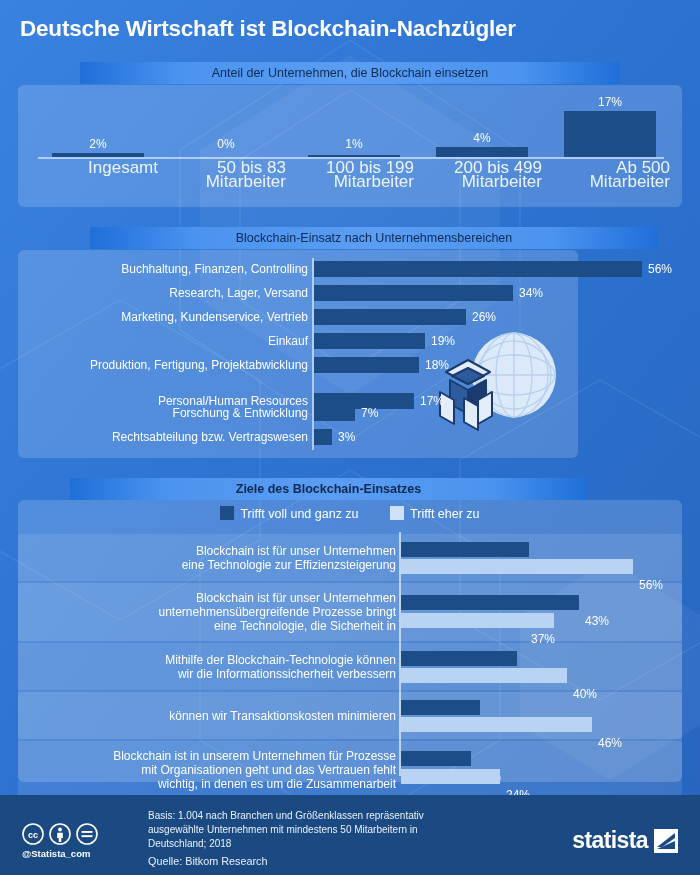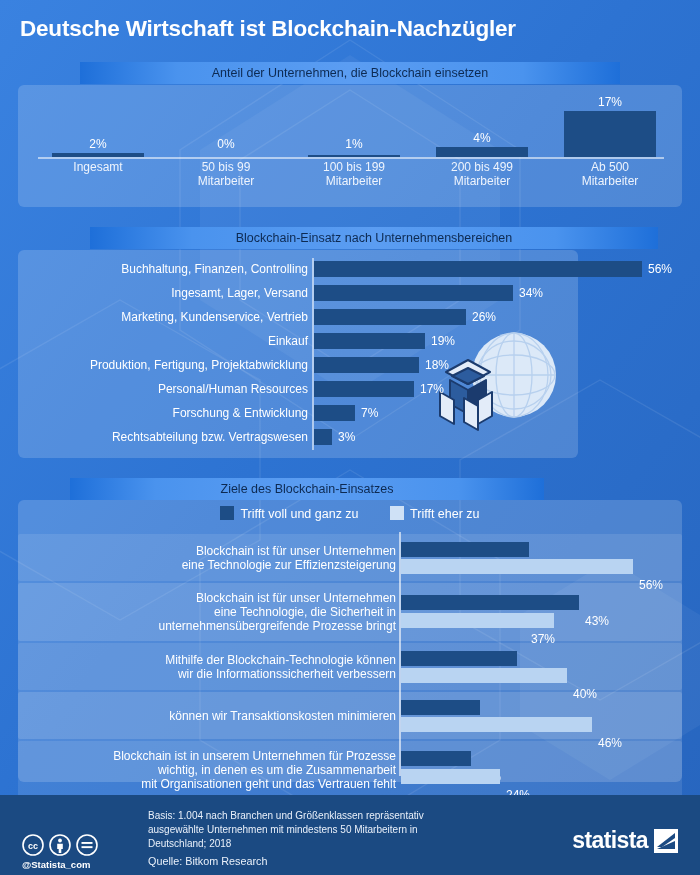--- a/index.html
+++ b/index.html
@@ -76,22 +76,22 @@
     position: absolute;
     left: 0; width: 100%;
     text-align: center;
     font-size: 12px;
     color: #ffffff;
   }
   .c1-label {
     position: absolute;
     left: 0; width: 100%;
     top: 76px;
-    text-align: center;
-    font-size: 12px;
+    text-align: right;
+    font-size: 17px;
     color: #eef4fd;
     line-height: 13.5px;
   }
 
   
   #chart2 { left: 18px; top: 250px; width: 560px; height: 208px; }
   .c2-axis {
     position: absolute;
     left: 294px; top: 8px; bottom: 8px;
     width: 1.5px;
@@ -186,21 +186,21 @@
     position: absolute;
     left: 0; top: 795px;
     width: 700px; height: 80px;
     background: #1b4a82;
   }
   .cc-block {
     position: absolute;
     left: 22px; top: 28px;
     width: 110px;
   }
-  .cc-icons { display: flex; gap: 5px; margin-top: 11px; }
+  .cc-icons { display: flex; gap: 5px; }
   .cc-handle {
     font-size: 9.5px; font-weight: bold;
     color: #ffffff; margin-top: 3px;
   }
   .basis {
     position: absolute;
     left: 148px; top: 14px;
     width: 380px;
     font-size: 10px;
     color: #e9f0fa;
@@ -261,21 +261,21 @@
       <div class="c1-val" style="bottom:56px;">2%</div>
       <div class="c1-label">
         <div>Ingesamt</div>
       </div>
     </div>
 
     <div class="c1-group" style="left:148px; width:120px;">
       <div class="c1-bar" style="height:0px;"></div>
       <div class="c1-val" style="bottom:56px;">0%</div>
       <div class="c1-label">
-        <div>50 bis 99</div>
+        <div>50 bis 83</div>
         <div>Mitarbeiter</div>
       </div>
     </div>
 
     <div class="c1-group" style="left:276px; width:120px;">
       <div class="c1-bar" style="height:2.5px;"></div>
       <div class="c1-val" style="bottom:56px;">1%</div>
       <div class="c1-label">
         <div>100 bis 199</div>
         <div>Mitarbeiter</div>
@@ -333,57 +333,57 @@
         </g>
       </svg>
     </div>
 
     <div class="c2-row" style="top:8px;">
       <div class="c2-label">Buchhaltung, Finanzen, Controlling</div>
       <div class="c2-bar" style="width:328px;"></div>
       <div class="c2-val" style="left:630px;">56%</div>
     </div>
     <div class="c2-row" style="top:32px;">
-      <div class="c2-label">Ingesamt, Lager, Versand</div>
+      <div class="c2-label">Research, Lager, Versand</div>
       <div class="c2-bar" style="width:199px;"></div>
       <div class="c2-val" style="left:501px;">34%</div>
     </div>
     <div class="c2-row" style="top:56px;">
       <div class="c2-label">Marketing, Kundenservice, Vertrieb</div>
       <div class="c2-bar" style="width:152px;"></div>
       <div class="c2-val" style="left:454px;">26%</div>
     </div>
     <div class="c2-row" style="top:80px;">
       <div class="c2-label">Einkauf</div>
       <div class="c2-bar" style="width:111px;"></div>
       <div class="c2-val" style="left:413px;">19%</div>
     </div>
     <div class="c2-row" style="top:104px;">
       <div class="c2-label">Produktion, Fertigung, Projektabwicklung</div>
       <div class="c2-bar" style="width:105px;"></div>
       <div class="c2-val" style="left:407px;">18%</div>
     </div>
-    <div class="c2-row" style="top:128px;">
+    <div class="c2-row" style="top:140px;">
       <div class="c2-label">Personal/Human Resources</div>
       <div class="c2-bar" style="width:100px;"></div>
       <div class="c2-val" style="left:402px;">17%</div>
     </div>
     <div class="c2-row" style="top:152px;">
       <div class="c2-label">Forschung &amp; Entwicklung</div>
       <div class="c2-bar" style="width:41px;"></div>
       <div class="c2-val" style="left:343px;">7%</div>
     </div>
     <div class="c2-row" style="top:176px;">
       <div class="c2-label">Rechtsabteilung bzw. Vertragswesen</div>
       <div class="c2-bar" style="width:18px;"></div>
       <div class="c2-val" style="left:320px;">3%</div>
     </div>
   </div>
 
-  <div class="banner" style="left:70px; top:478px; width:474px;">Ziele des Blockchain-Einsatzes</div>
+  <div class="banner" style="left:70px; top:478px; width:517px;font-weight:bold;">Ziele des Blockchain-Einsatzes</div>
 
   <div class="panel" id="chart3">
     <div class="legend">
       <span class="legend-item">
         <span class="legend-swatch" style="background:#1d4d86;"></span><span>Trifft voll und ganz zu</span>
       </span>
       <span class="legend-item">
         <span class="legend-swatch" style="background:#cfe1f6;"></span><span>Trifft eher zu</span>
       </span>
     </div>
@@ -399,22 +399,22 @@
       <div class="c3-bar dark" style="top:8px; width:128px;"></div>
       <div class="c3-val" style="top:8px; left:517px;">31%</div>
       <div class="c3-bar light" style="top:25px; width:232px;"></div>
       <div class="c3-val" style="top:25px; left:621px;">56%</div>
     </div>
 
     <div class="c3-row" style="top:83px; height:58px;">
       <div class="c3-rowbg alt"></div>
       <div class="c3-label">
         <div>Blockchain ist für unser Unternehmen</div>
+        <div>unternehmensübergreifende Prozesse bringt</div>
         <div>eine Technologie, die Sicherheit in</div>
-        <div>unternehmensübergreifende Prozesse bringt</div>
       </div>
       <div class="c3-bar dark" style="top:12px; width:178px;"></div>
       <div class="c3-val" style="top:12px; left:567px;">43%</div>
       <div class="c3-bar light" style="top:30px; width:153px;"></div>
       <div class="c3-val" style="top:30px; left:513px;">37%</div>
     </div>
 
     <div class="c3-row" style="top:143px; height:47px;">
       <div class="c3-rowbg"></div>
       <div class="c3-label">
@@ -435,22 +435,22 @@
       <div class="c3-bar dark" style="top:8px; width:79px;"></div>
       <div class="c3-val" style="top:8px; left:468px;">19%</div>
       <div class="c3-bar light" style="top:25px; width:191px;"></div>
       <div class="c3-val" style="top:25px; left:580px;">46%</div>
     </div>
 
     <div class="c3-row" style="top:241px; height:58px;">
       <div class="c3-rowbg"></div>
       <div class="c3-label">
         <div>Blockchain ist in unserem Unternehmen für Prozesse</div>
+        <div>mit Organisationen geht und das Vertrauen fehlt</div>
         <div>wichtig, in denen es um die Zusammenarbeit</div>
-        <div>mit Organisationen geht und das Vertrauen fehlt</div>
       </div>
       <div class="c3-bar dark" style="top:10px; width:70px;"></div>
       <div class="c3-val" style="top:10px; left:459px;">17%</div>
       <div class="c3-bar light" style="top:28px; width:99px;"></div>
       <div class="c3-val" style="top:28px; left:488px;">24%</div>
     </div>
   </div>
 
   <div class="footer">
     <div class="cc-block">

